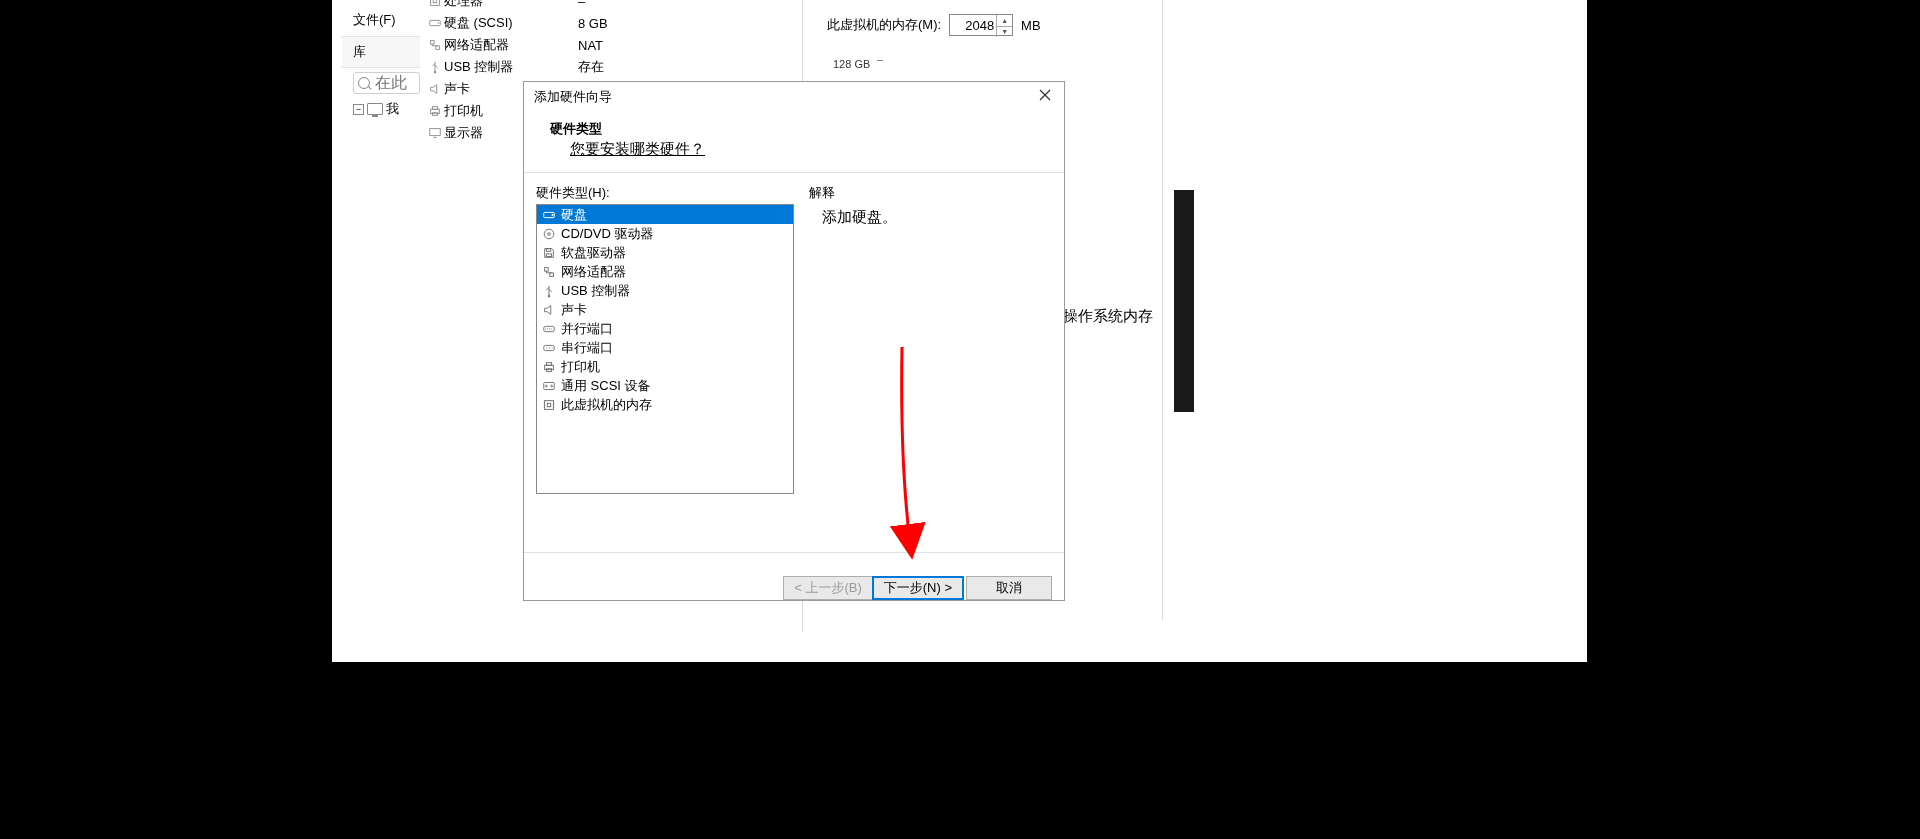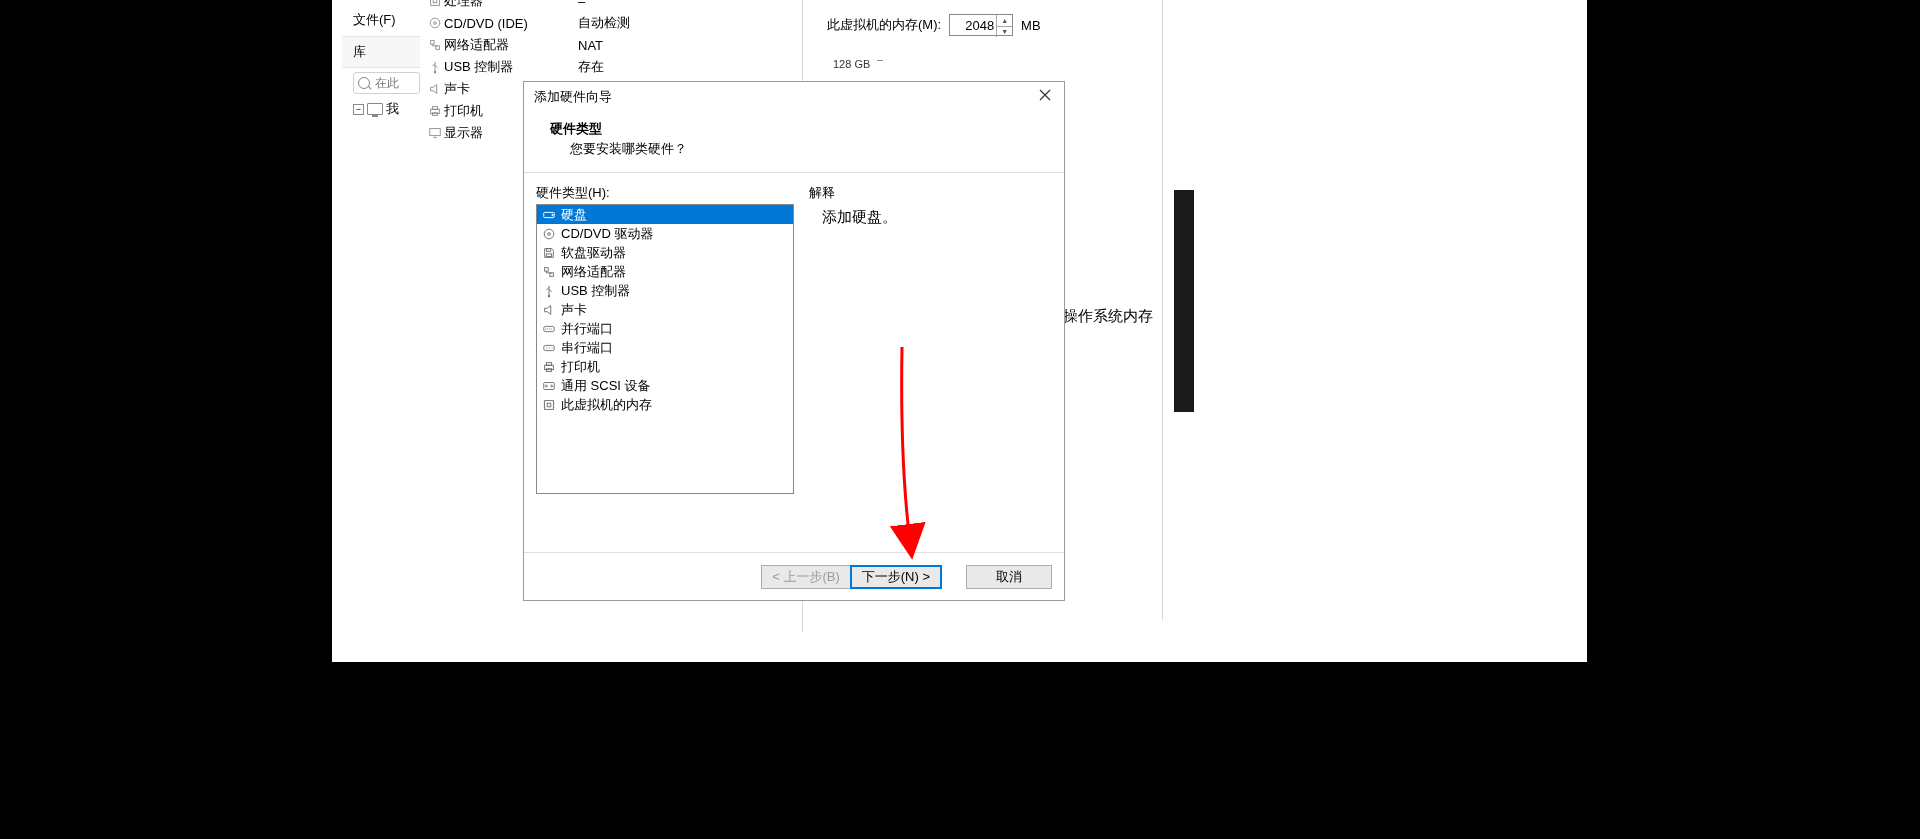--- a/index.html
+++ b/index.html
@@ -79,21 +79,21 @@
     height: 1.3px;
     background: #888;
     transform: rotate(45deg);
     left: 8px;
     top: 9px;
   }
   .search-box input {
     border: none;
     outline: none;
     width: 40px;
-    font-size: 12px;
+    font-size: 16px;
     color: #c2410c;
     background: transparent;
     font-family: Liberation Serif, serif;
   }
   .tree-row {
     position: absolute;
     top: 100px;
     left: 11px;
     display: flex;
     align-items: center;
@@ -278,23 +278,24 @@
   .wizard-header-block {
     position: absolute;
     left: 26px;
     top: 38px;
   }
   .wizard-h1 {
     font-weight: bold;
     font-size: 13px;
   }
   .wizard-h2 {
-    font-size: 13px;
+    font-size: 15px;
     margin-left: 20px;
     margin-top: 2px;
+    text-decoration: underline;
   }
   .wizard-sep {
     position: absolute;
     left: 0;
     top: 90px;
     width: 100%;
     height: 1px;
     background: #e0e0e0;
   }
   .hw-types-label {
@@ -351,24 +352,24 @@
 
   
   .wizard-footer {
     position: absolute;
     left: 0;
     bottom: 0;
     width: 100%;
     height: 48px;
     border-top: 1px solid #e0e0e0;
     display: flex;
-    align-items: center;
+    align-items: flex-end;
     justify-content: flex-end;
     padding-right: 12px;
-    gap: 24px;
+    gap: 2px;
     box-sizing: border-box;
   }
   .btn {
     min-width: 86px;
     height: 24px;
     background: #e9e9e9;
     border: 1px solid #adadad;
     font-size: 13px;
     display: flex;
     align-items: center;
@@ -424,26 +425,26 @@
             <rect x="3" y="3" width="10" height="10" fill="none" stroke="#888"></rect>
             <rect x="6" y="6" width="4" height="4" fill="none" stroke="#888"></rect>
           </svg>
         </span>
       <span class="dev-label">处理器</span>
       <span class="dev-value">–</span>
     </div>
     <div class="dev-row">
       <span class="dev-icon">
           <svg class="icon-sm" viewBox="0 0 16 16">
-            <circle cx="8" cy="8" r="5.5" fill="none" stroke="#888"></circle>
-            <circle cx="8" cy="8" r="1.5" fill="none" stroke="#888"></circle>
+            <rect x="2" y="5" width="12" height="6" rx="1" fill="none" stroke="#888"></rect>
+            <circle cx="12" cy="8" r="0.8" fill="#888"></circle>
           </svg>
         </span>
-      <span class="dev-label">CD/DVD (IDE)</span>
-      <span class="dev-value">自动检测</span>
+      <span class="dev-label">硬盘 (SCSI)</span>
+      <span class="dev-value">8 GB</span>
     </div>
     <div class="dev-row">
       <span class="dev-icon">
           <svg class="icon-sm" viewBox="0 0 16 16">
             <rect x="3" y="3" width="4" height="4" fill="none" stroke="#888"></rect>
             <rect x="9" y="9" width="4" height="4" fill="none" stroke="#888"></rect>
             <path d="M5 7v2h6V9" fill="none" stroke="#888"></path>
           </svg>
         </span>
       <span class="dev-label">网络适配器</span>

